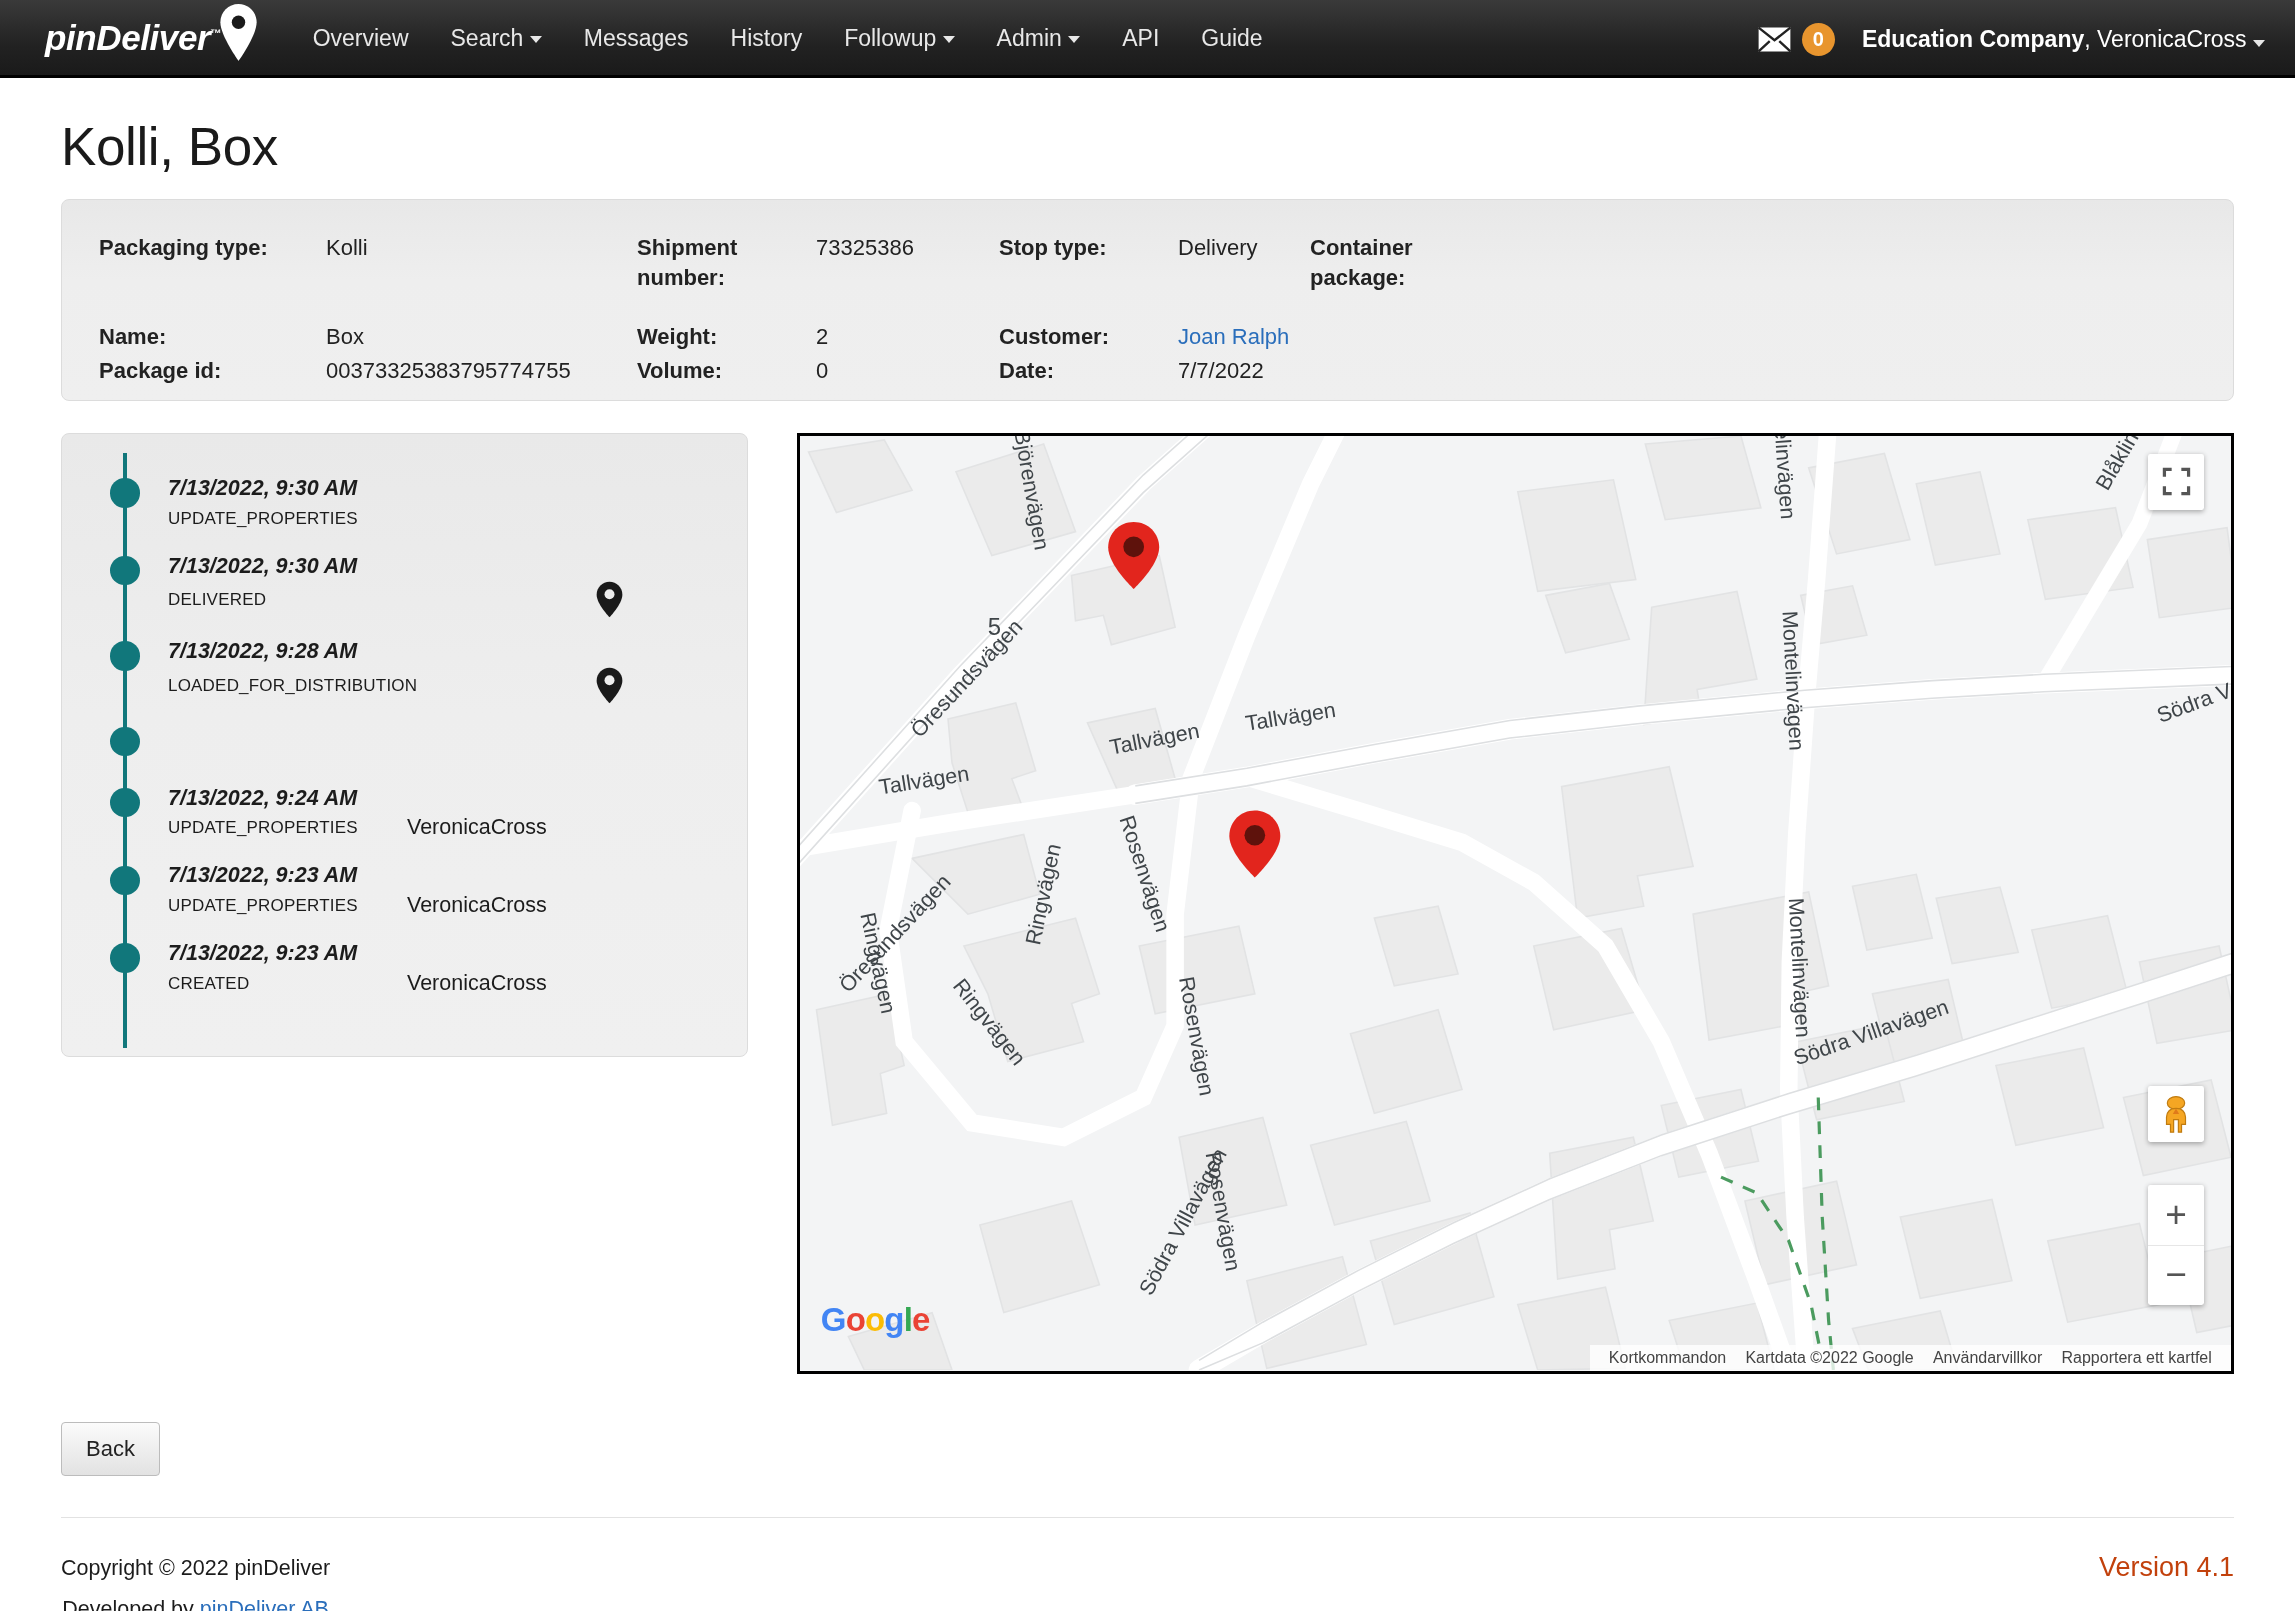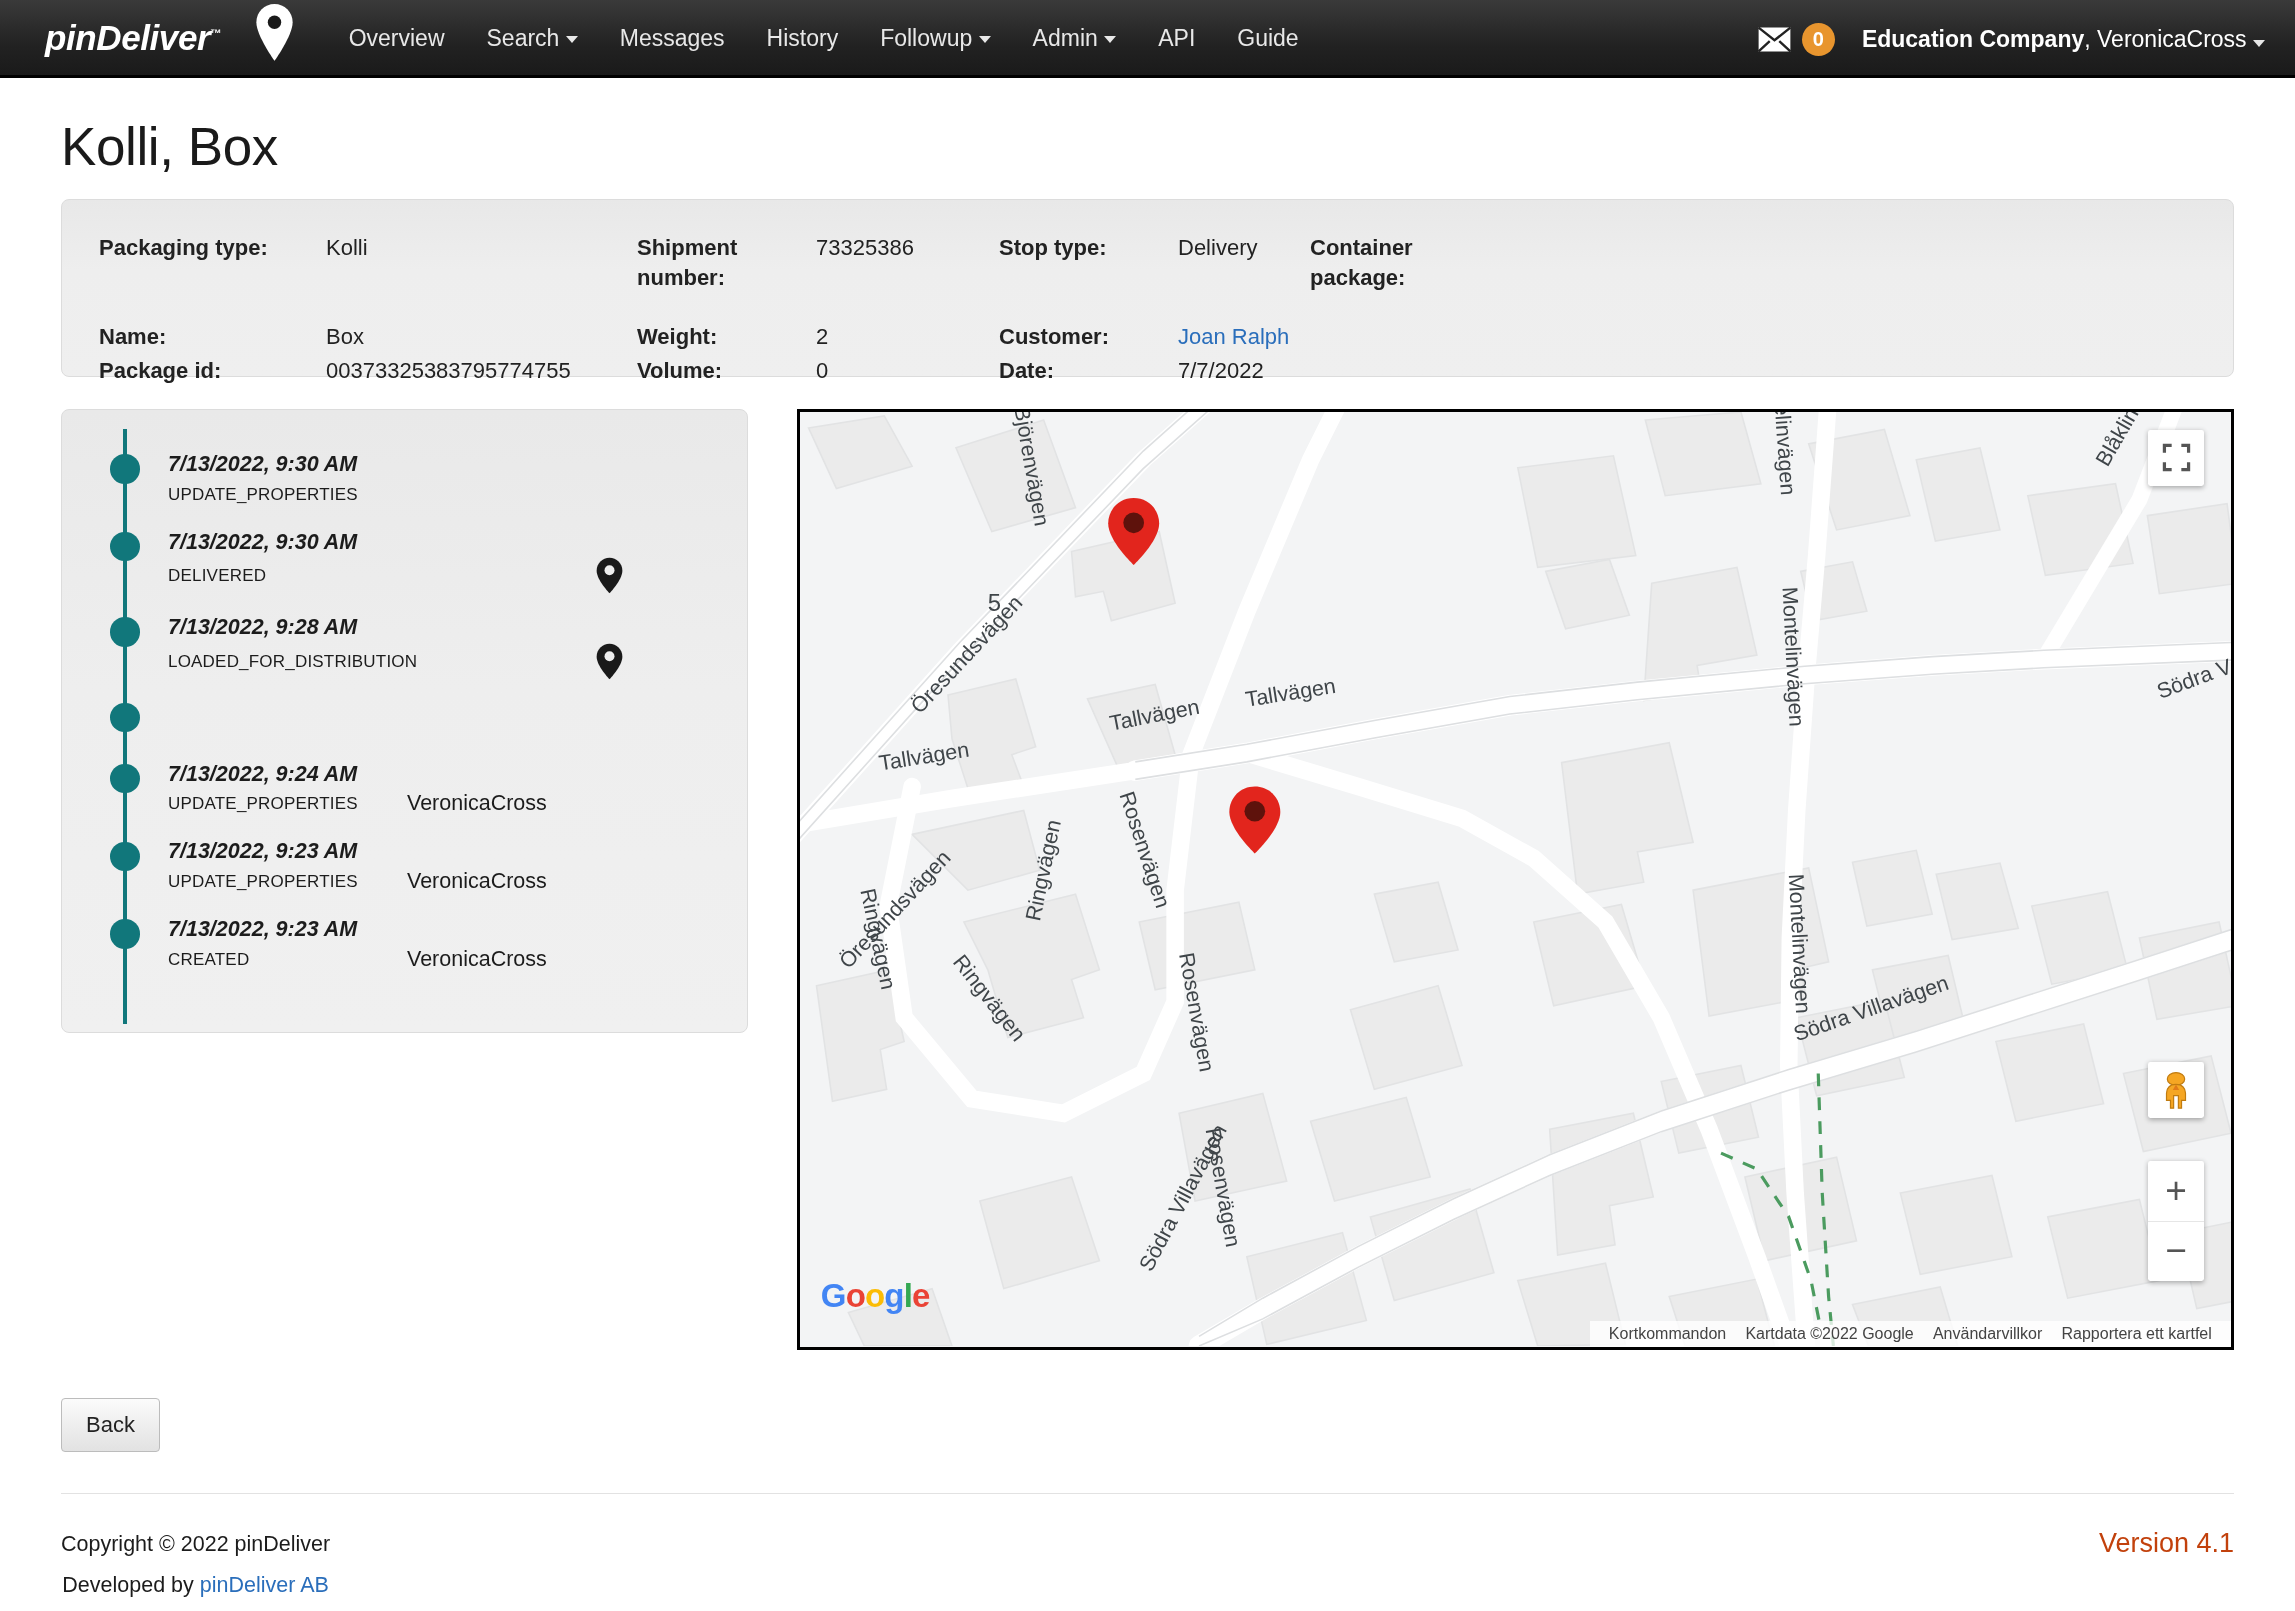--- a/index.html
+++ b/index.html
@@ -21,21 +21,20 @@
     display: flex;
     align-items: center;
     padding: 0 0 0 45px;
   }
   .brand {
     display: flex;
     align-items: center;
     margin-right: 33px;
     position: relative;
     height: 78px;
-    gap: 36px;
   }
   .brand-word {
     color: #fff;
     font-size: 35px;
     font-weight: bold;
     font-style: italic;
     letter-spacing: -0.4px;
     font-family: "Liberation Sans", sans-serif;
   }
   .brand-tm { color:#fff; font-size:11px; vertical-align: super; font-style: normal;}
@@ -96,21 +95,21 @@
     letter-spacing: -0.4px;
   }
 
   
   .info-panel {
     background: linear-gradient(to bottom, #e8e8e8 0%, #eeeeee 40%, #efefef 100%);
     border: 0.8px solid #dcdcdc;
     border-radius: 8px;
     padding: 33px 37px 32px 37px;
     margin-bottom: 32px;
-    height: 178px;
+    height: 202px;
   }
   .info-grid {
     display: grid;
     grid-template-columns: 227px 311px 179px 183px 179px 132px 195px;
     row-gap: 0;
     align-items: start;
   }
   .info-lbl {
     font-size: 22px;
     font-weight: bold;

